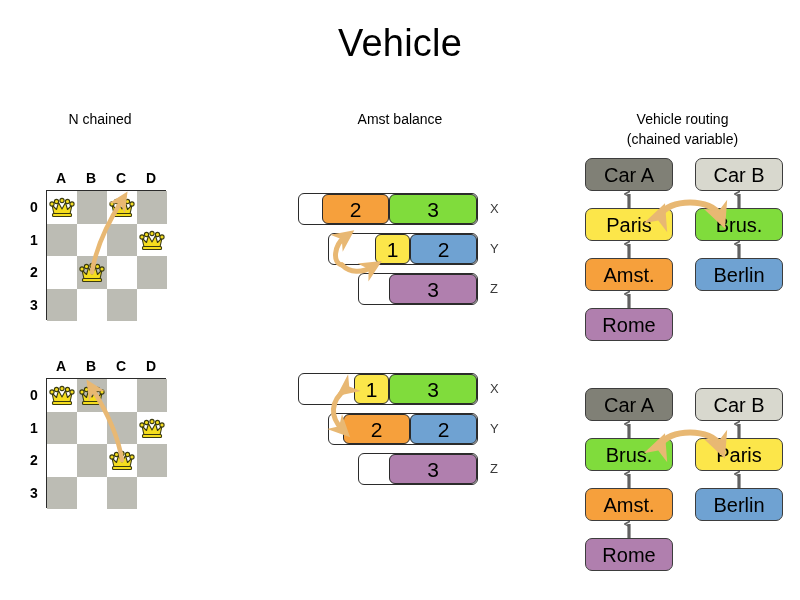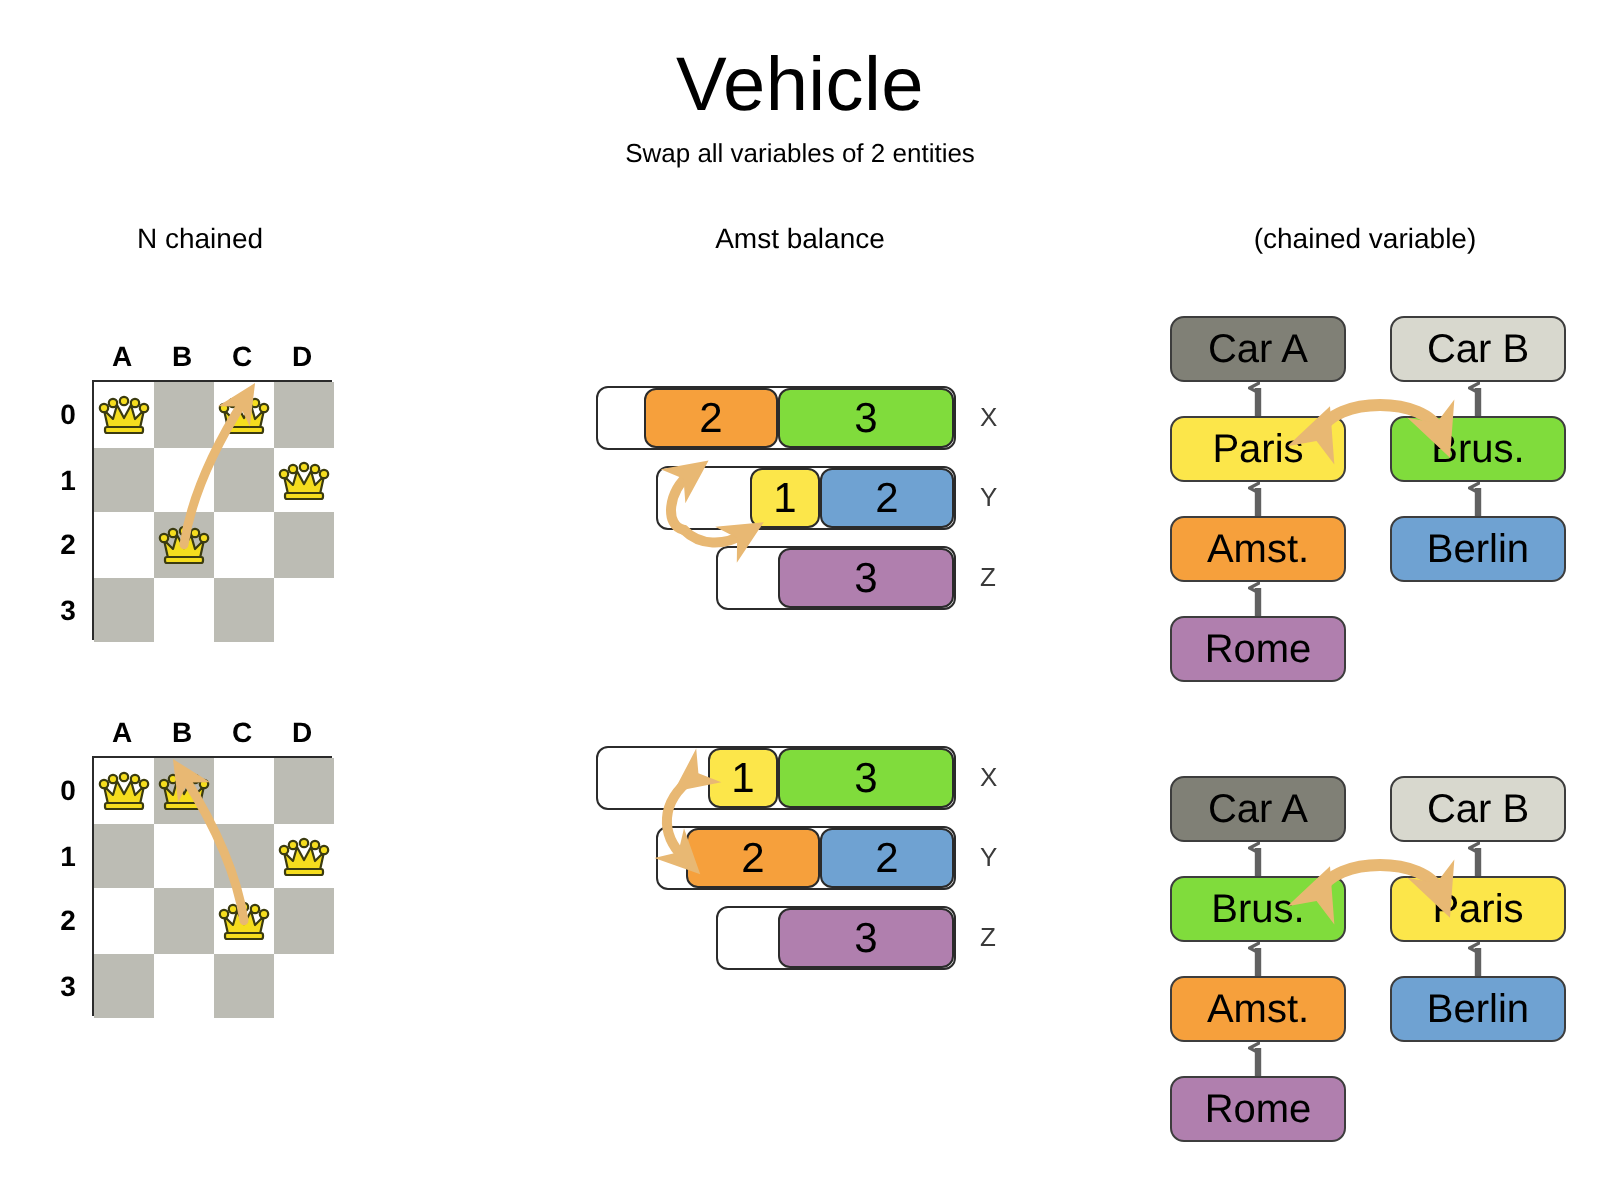--- a/index.html
+++ b/index.html
@@ -94,25 +94,25 @@
     font-size:20px;line-height:1;color:#000;
   }
   .vr-svg{position:absolute;left:0;top:0;overflow:visible;pointer-events:none;}
 </style>
 </head>
 <body>
 
 <div class="root">
 
   <div class="title">Vehicle</div>
-  <div class="subtitle">Swap all variables of 2 entities</div>
 
   <div class="colhead nq">N chained</div>
   <div class="colhead cb">Amst balance</div>
   <div class="colhead vr">
+    <div>Vehicle routing</div>
     <div>(chained variable)</div>
   </div>
 
   <div id="nqueens-before" class="board-wrap top">
       <div class="file-labels">
         <span style="left: 0px;">A</span>
         <span style="left: 30px;">B</span>
         <span style="left: 60px;">C</span>
         <span style="left: 90px;">D</span>
       </div>

